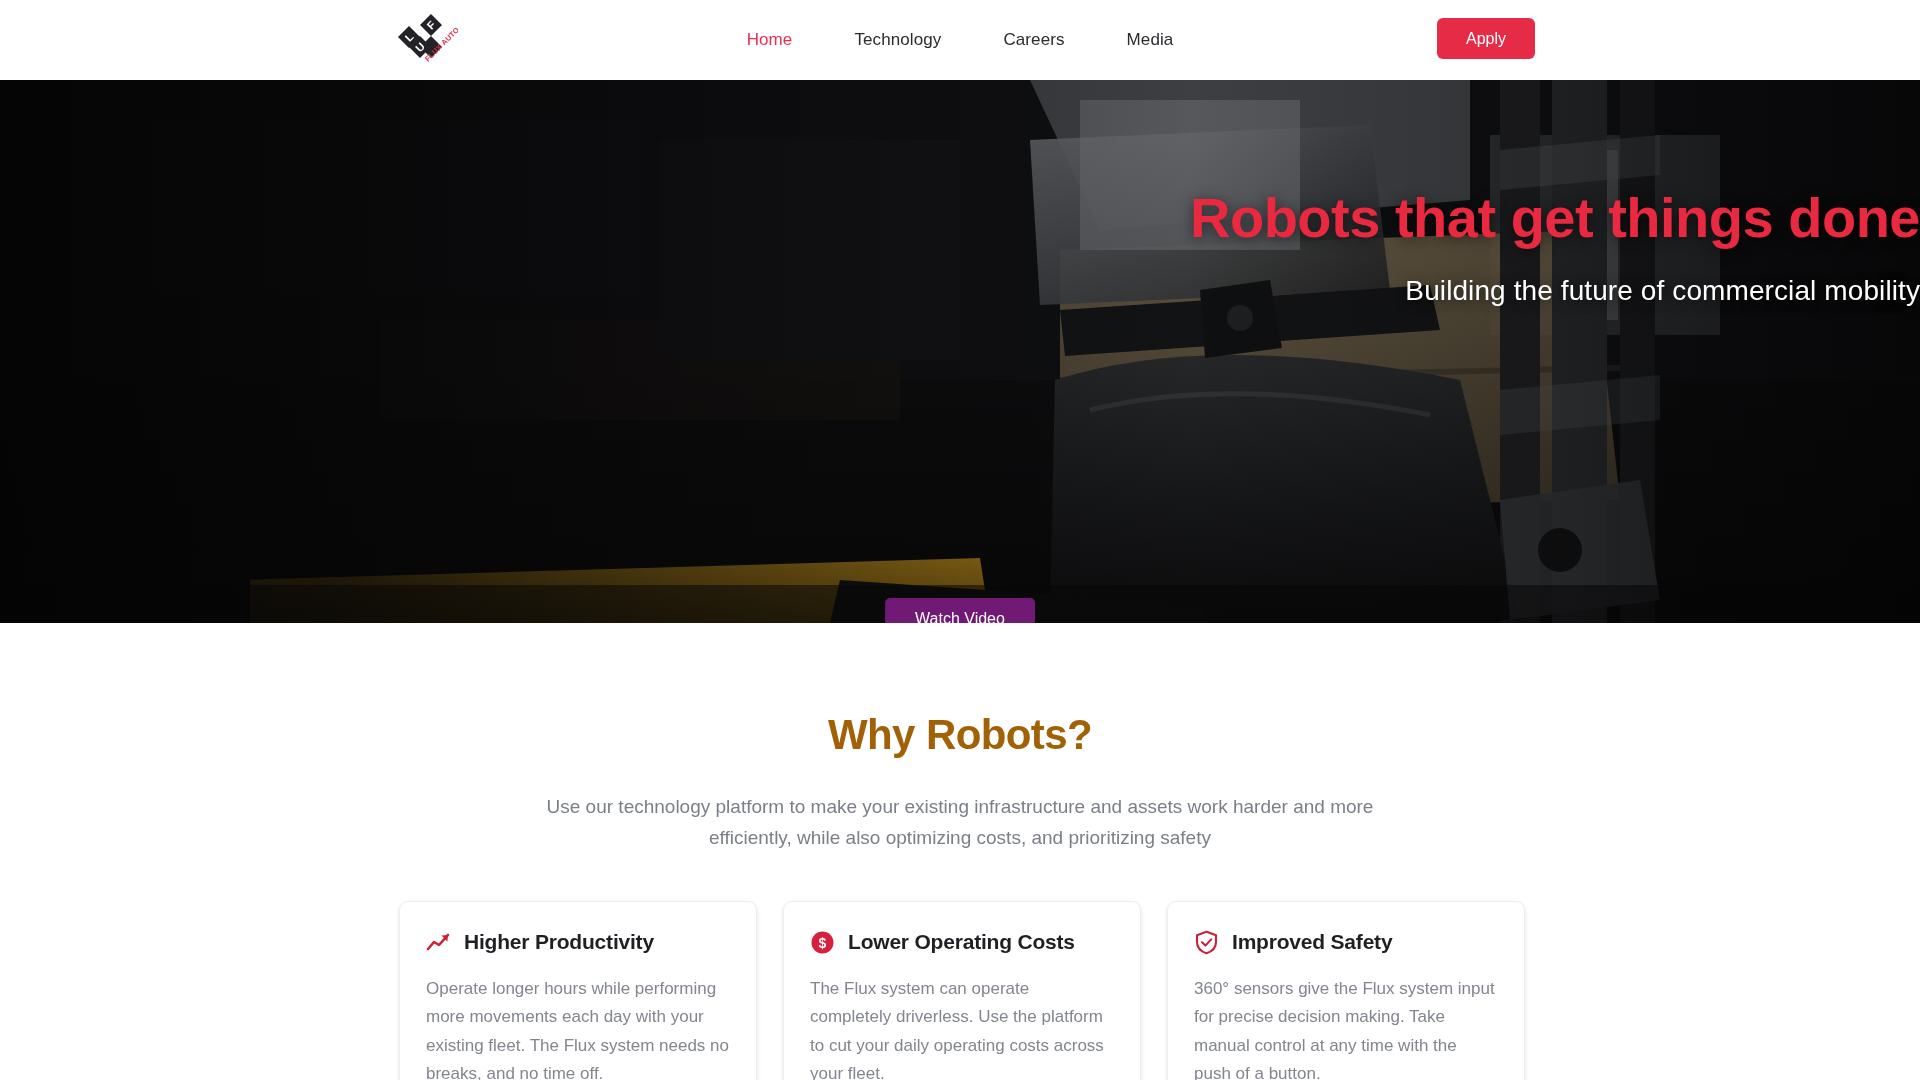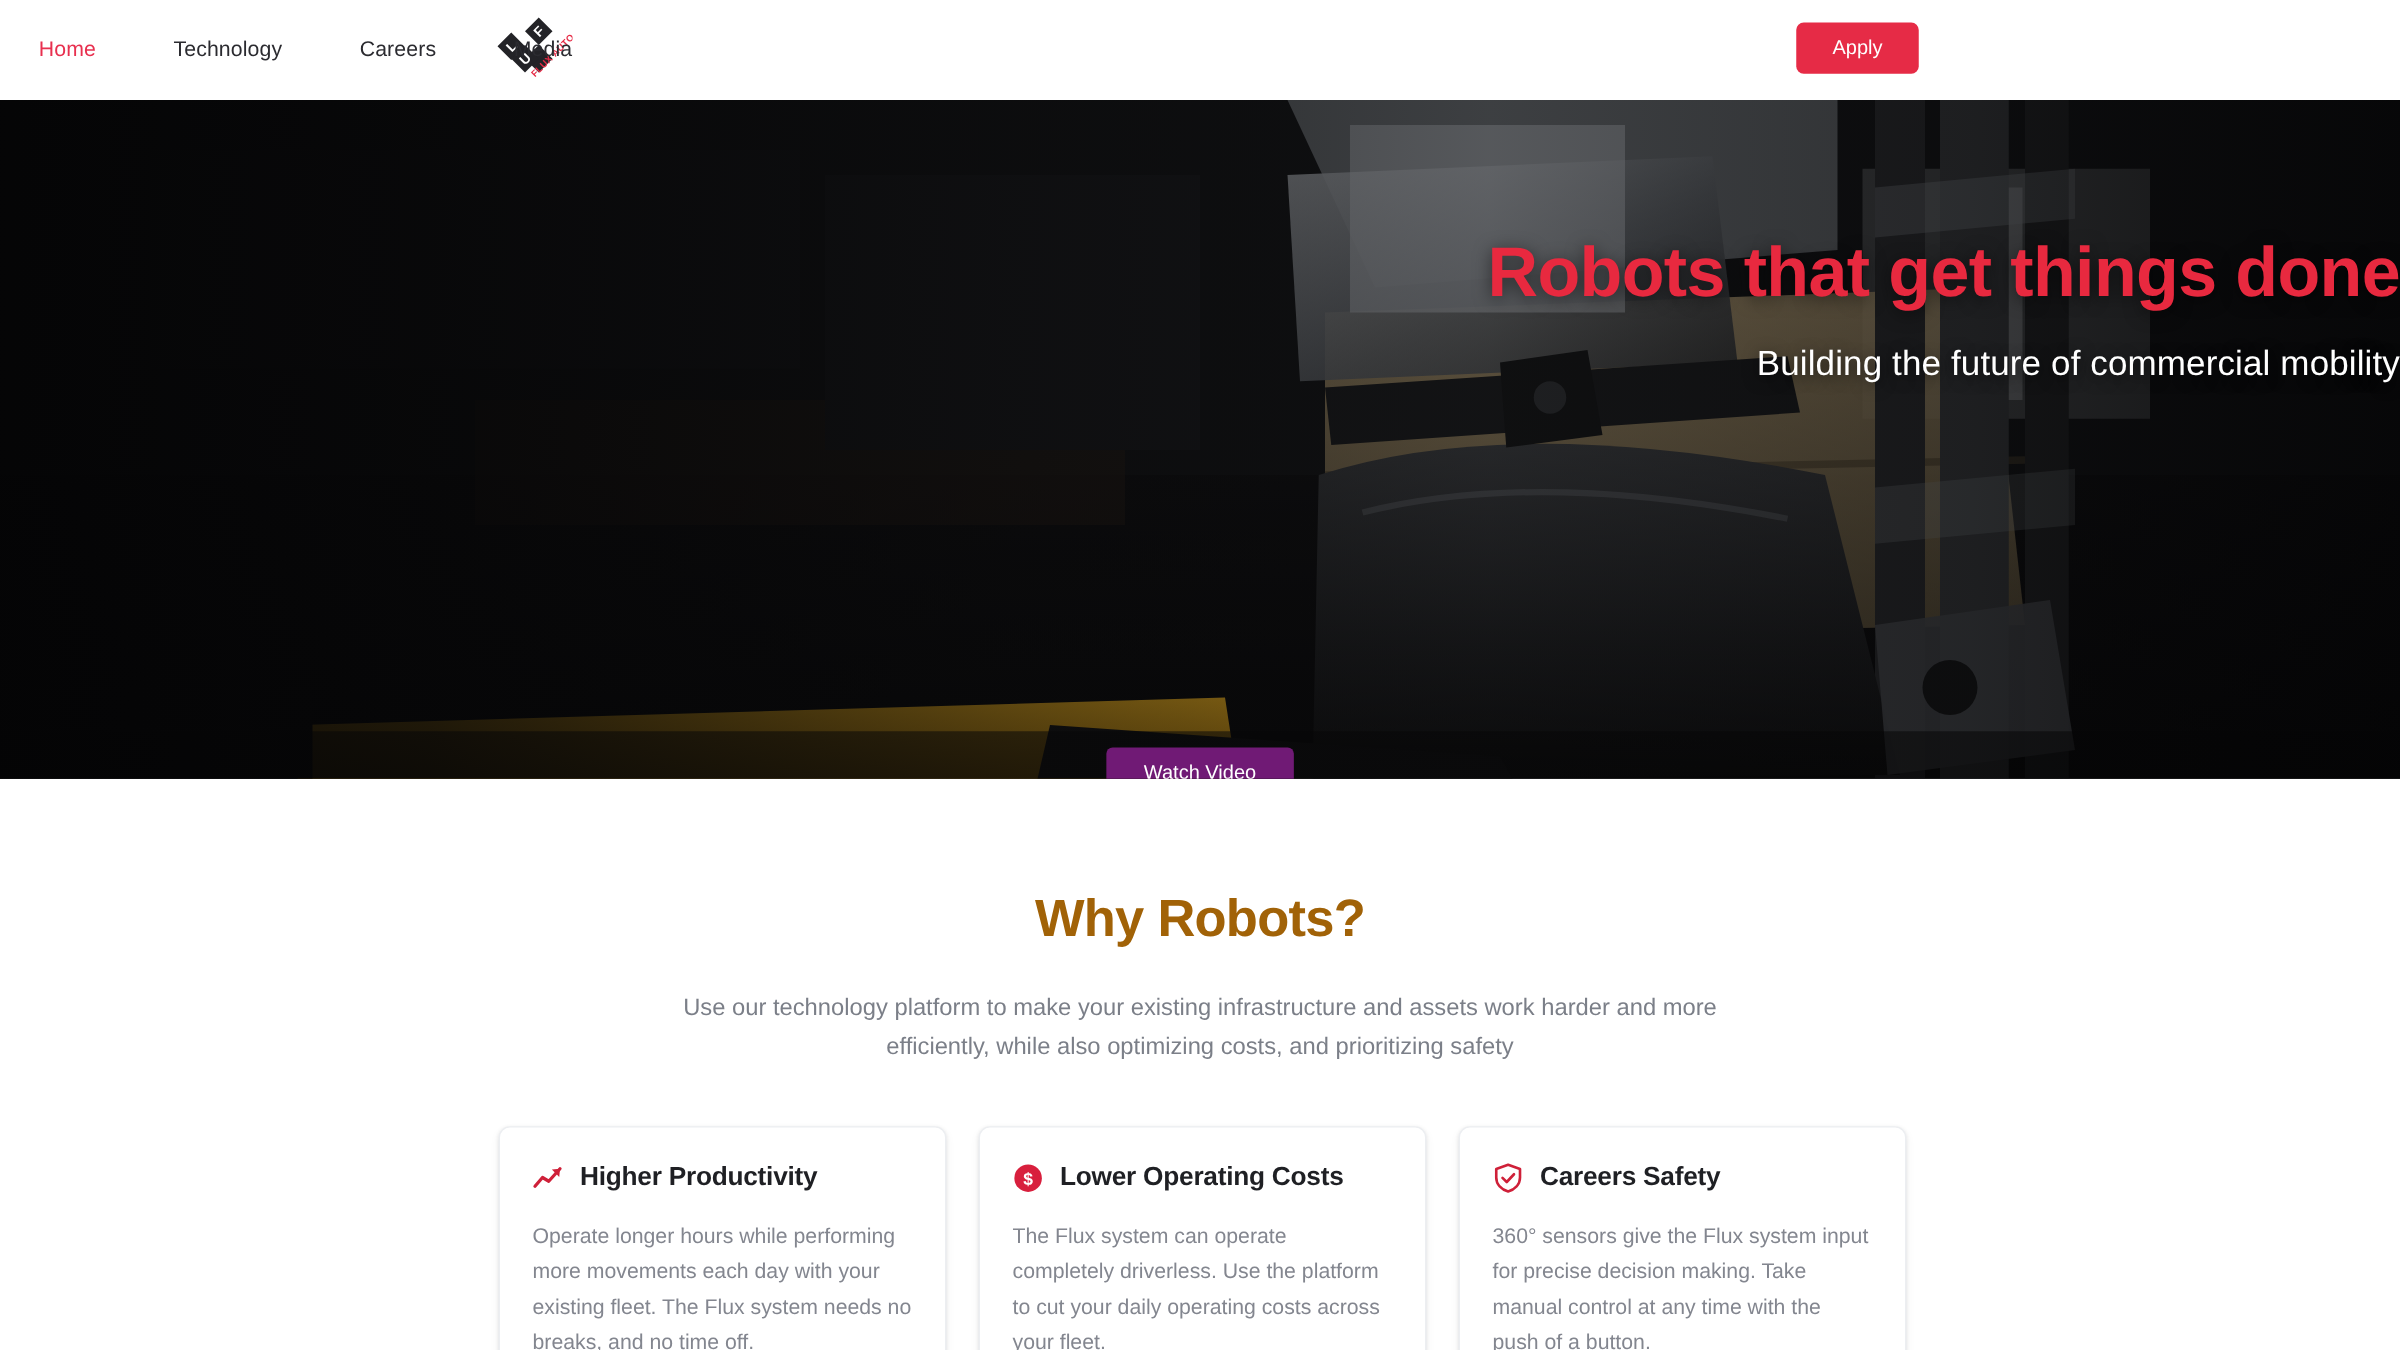--- a/index.html
+++ b/index.html
@@ -24,20 +24,21 @@
     left:396px; top:12px;
     width:62px; height:58px;
     display:block;
   }
   .logo-wrap svg{ display:block; }
 
   .nav{
     position:absolute;
     left:0; right:0;
     display:flex;
+    justify-content:center;
     align-items:center;
     gap:0px;
   }
   .nav-item{
     font-size:17px;
     color:#2b2b30;
     padding:0 31px;
     cursor:pointer;
     white-space:nowrap;
     letter-spacing:0.1px;
@@ -345,19 +346,19 @@
 
     <div class="card">
       <div class="card-head">
         <span class="card-icon">
           <svg width="25" height="25" viewBox="0 0 25 25">
             <path d="M12.5 1.8 L22 5.2 V12 C22 17.6 17.8 21.6 12.5 23.2
                      C7.2 21.6 3 17.6 3 12 V5.2 Z" fill="none" stroke="#cf2039" stroke-width="2.1" stroke-linejoin="round"></path>
             <polyline points="8,12.3 11.4,15.6 17.2,9.4" fill="none" stroke="#cf2039" stroke-width="2.1" stroke-linecap="round" stroke-linejoin="round"></polyline>
           </svg>
         </span>
-        <span class="card-title">Careers Safety</span>
+        <span class="card-title">Improved Safety</span>
       </div>
       <p class="card-body">360° sensors give the Flux system input for precise decision making. Take manual control at any time with the push of a button.</p>
     </div>
 
   </div>
 </section>
 
 </body></html>

